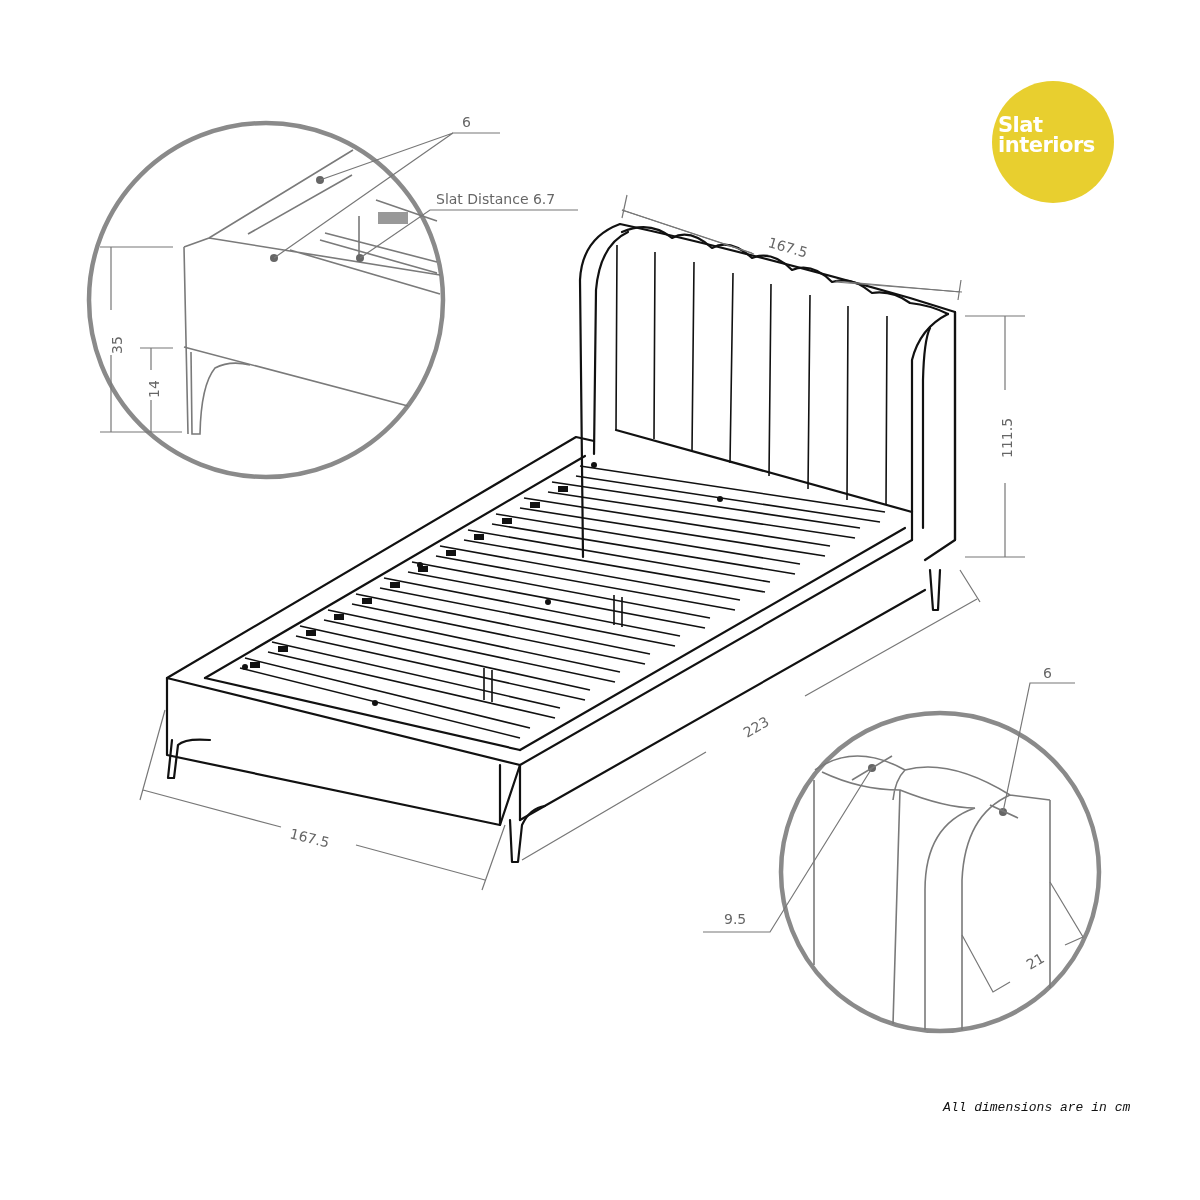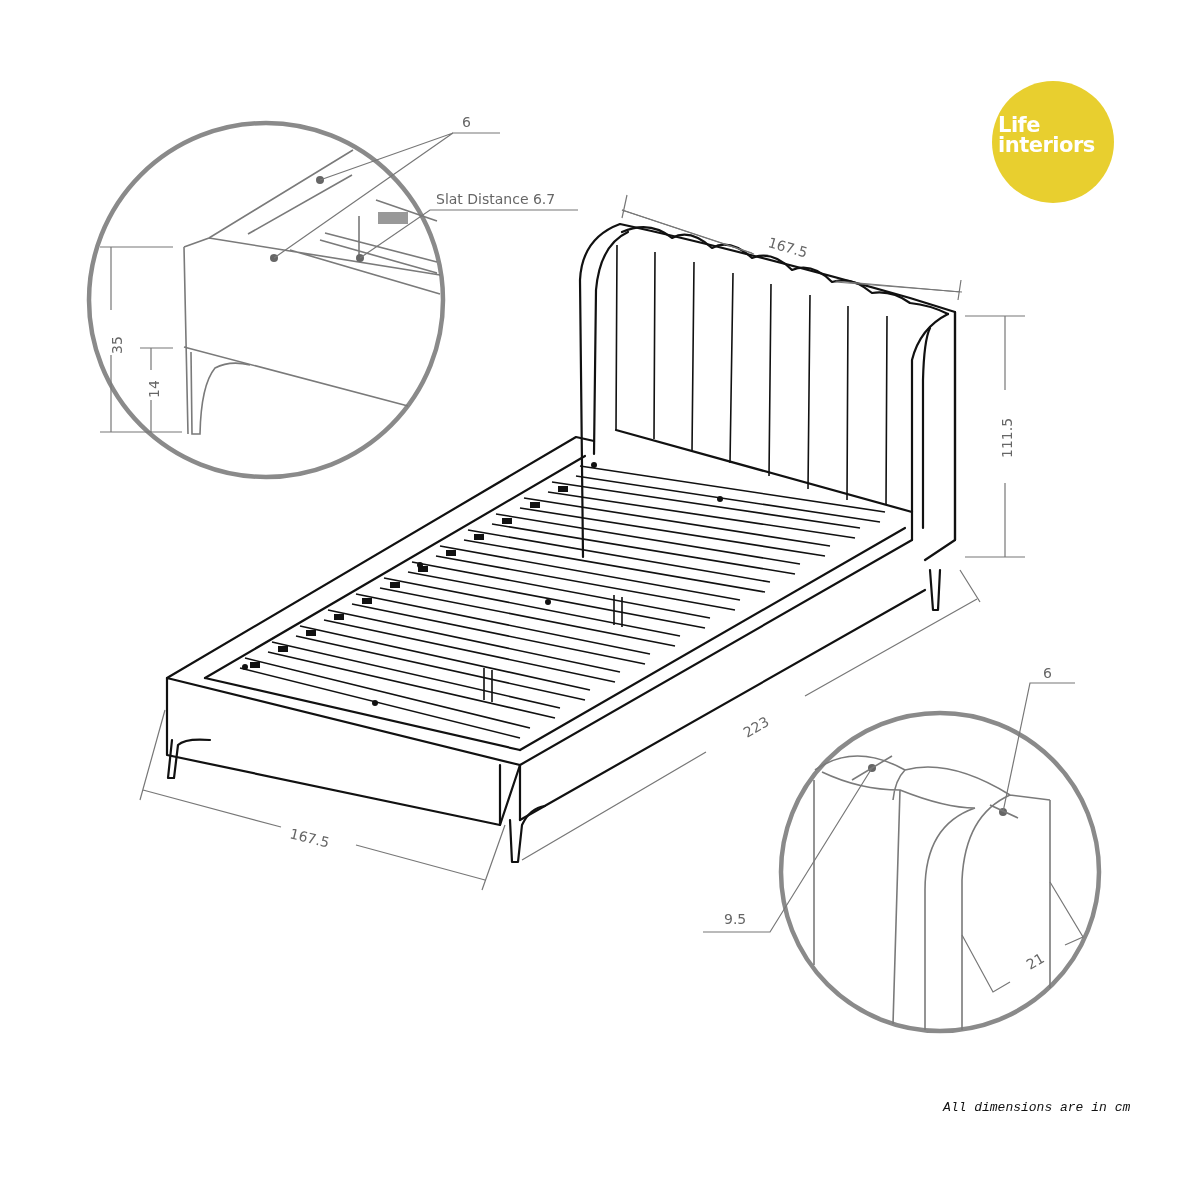--- a/index.html
+++ b/index.html
@@ -129,18 +129,18 @@
     <path class="detail" d="M852,780 L892,756 M990,805 L1018,818"></path>
     <path class="dim" d="M872,768 L770,932 L703,932 M1003,812 L1030,683 L1075,683 M962,935 L993,992 L1010,982 M1050,882 L1083,937 L1065,945"></path>
   </g>
   <text class="lbl" x="724" y="924">9.5</text>
   <text class="lbl" x="1043" y="678">6</text>
   <text class="lbl" x="0" y="0" transform="translate(1030 970) rotate(-30)">21</text>
 </svg>
 
 <div class="logo">
   <div class="logo-text">
-    <div>Life</div>
+    <div>Slat</div>
     <div>interiors</div>
   </div>
 </div>
 
 <div class="footnote">All dimensions are in cm</div>
 
 </body></html>

